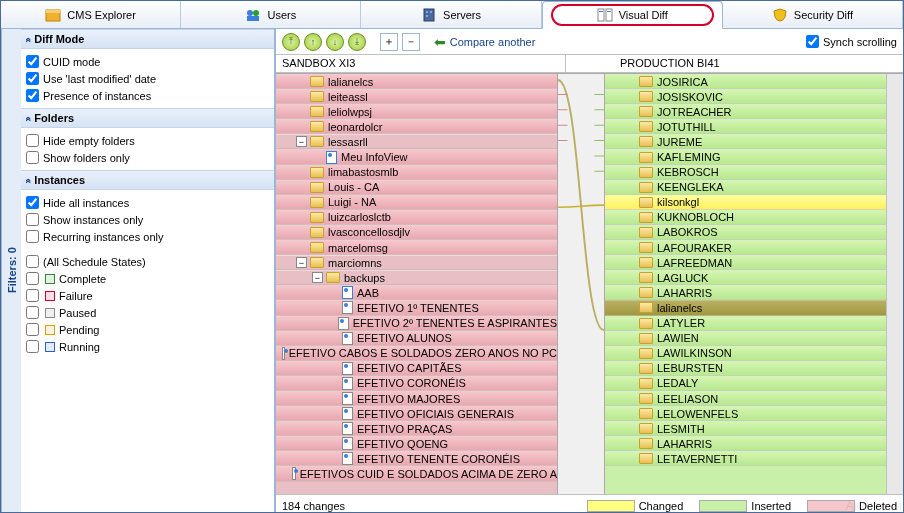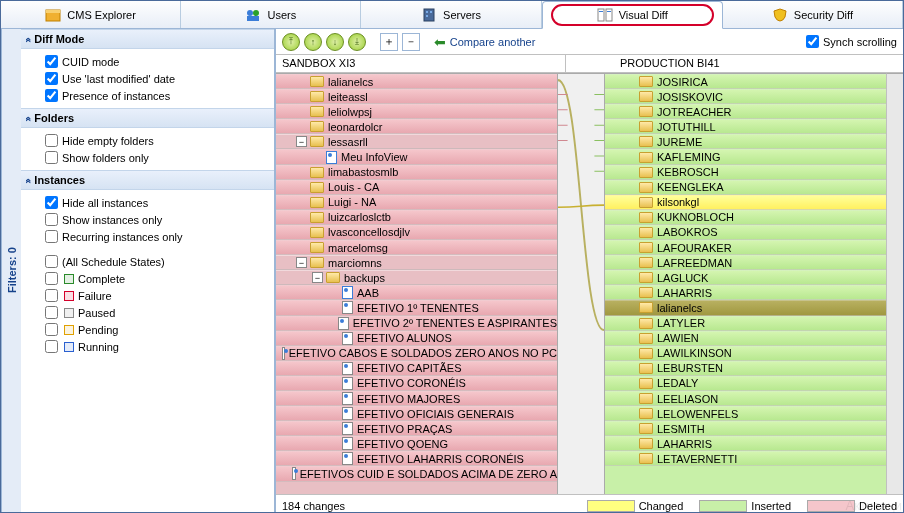--- a/index.html
+++ b/index.html
@@ -8,21 +8,21 @@
 .tabs{display:flex;height:28px;border-bottom:1px solid #9cb6d6;background:linear-gradient(#fefefe,#e8eef7)}
 .tab{flex:1;display:flex;align-items:center;justify-content:center;gap:6px;border-right:1px solid #b8cce0;cursor:pointer;position:relative}
 .tab.active{background:#fff;border:1px solid #9cb6d6;border-bottom:1px solid #fff;margin-bottom:-1px;border-radius:4px 4px 0 0;z-index:1}
 .tab .hl{position:absolute;left:8px;right:8px;top:2px;bottom:2px;border:2px solid #d4002a;border-radius:14px}
 .tabicon{width:16px;height:14px;display:inline-block}
 .body{flex:1;display:flex;min-height:0}
 .sidebar-label{width:20px;background:#e4ecf7;border-right:1px solid #9cb6d6;display:flex;align-items:center;justify-content:center;writing-mode:vertical-rl;transform:rotate(180deg);font-weight:bold;color:#15428b}
 .leftpanel{width:254px;border-right:1px solid #9cb6d6;display:flex;flex-direction:column;background:#fff;overflow:auto}
 .section-head{background:linear-gradient(#e9f0fb,#d6e3f3);border-top:1px solid #c3d5ea;border-bottom:1px solid #c3d5ea;padding:3px 6px;font-weight:bold;color:#15428b;display:flex;align-items:center;gap:4px}
 .chevrons::before{content:"\2039\2039";letter-spacing:-2px;color:#15428b;font-weight:bold;display:inline-block;transform:rotate(90deg)}
-.section-body{padding:4px 24px}
+.section-body{padding:4px 5px}
 .chk{display:flex;align-items:center;gap:4px;padding:2px 0;cursor:pointer}
 .chk input{width:13px;height:13px}
 .state-sq{width:10px;height:10px;border:1px solid #888;margin-left:2px}
 .rightpanel{flex:1;display:flex;flex-direction:column;min-width:0;border-left:1px solid #9cb6d6}
 .toolbar{height:26px;border-bottom:1px solid #c0c0c0;display:flex;align-items:center;padding:0 6px;gap:4px;background:#fff}
 .navbtn{width:18px;height:18px;border:1px solid #6b8e23;border-radius:50%;background:radial-gradient(#dff0a8,#9acd32);display:flex;align-items:center;justify-content:center;font-size:9px;cursor:pointer;color:#3a5f0b}
 .tbtn{width:18px;height:18px;border:1px solid #9cb6d6;background:#fff;display:flex;align-items:center;justify-content:center;cursor:pointer}
 .tbar-spacer{flex:1}
 .synch{display:flex;align-items:center;gap:4px}
 .titles{display:flex;height:18px;background:#fff;border-bottom:1px solid #c0c0c0}
@@ -353,21 +353,21 @@
             <div class="row deleted">
               <span class="ind" style="width:48px"></span>
               <span class="noexp"></span>
               <span class="icon-doc"></span>
               <span>EFETIVO QOENG</span>
             </div>
             <div class="row deleted">
               <span class="ind" style="width:48px"></span>
               <span class="noexp"></span>
               <span class="icon-doc"></span>
-              <span>EFETIVO LAHARRIS CORONÉIS</span>
+              <span>EFETIVO TENENTE CORONÉIS</span>
             </div>
             <div class="row deleted">
               <span class="ind" style="width:48px"></span>
               <span class="noexp"></span>
               <span class="icon-doc"></span>
               <span>EFETIVOS CUID E SOLDADOS ACIMA DE ZERO A</span>
             </div>
           </div>
         <div class="connector">
           <svg viewBox="0 0 48 410" preserveAspectRatio="none">

